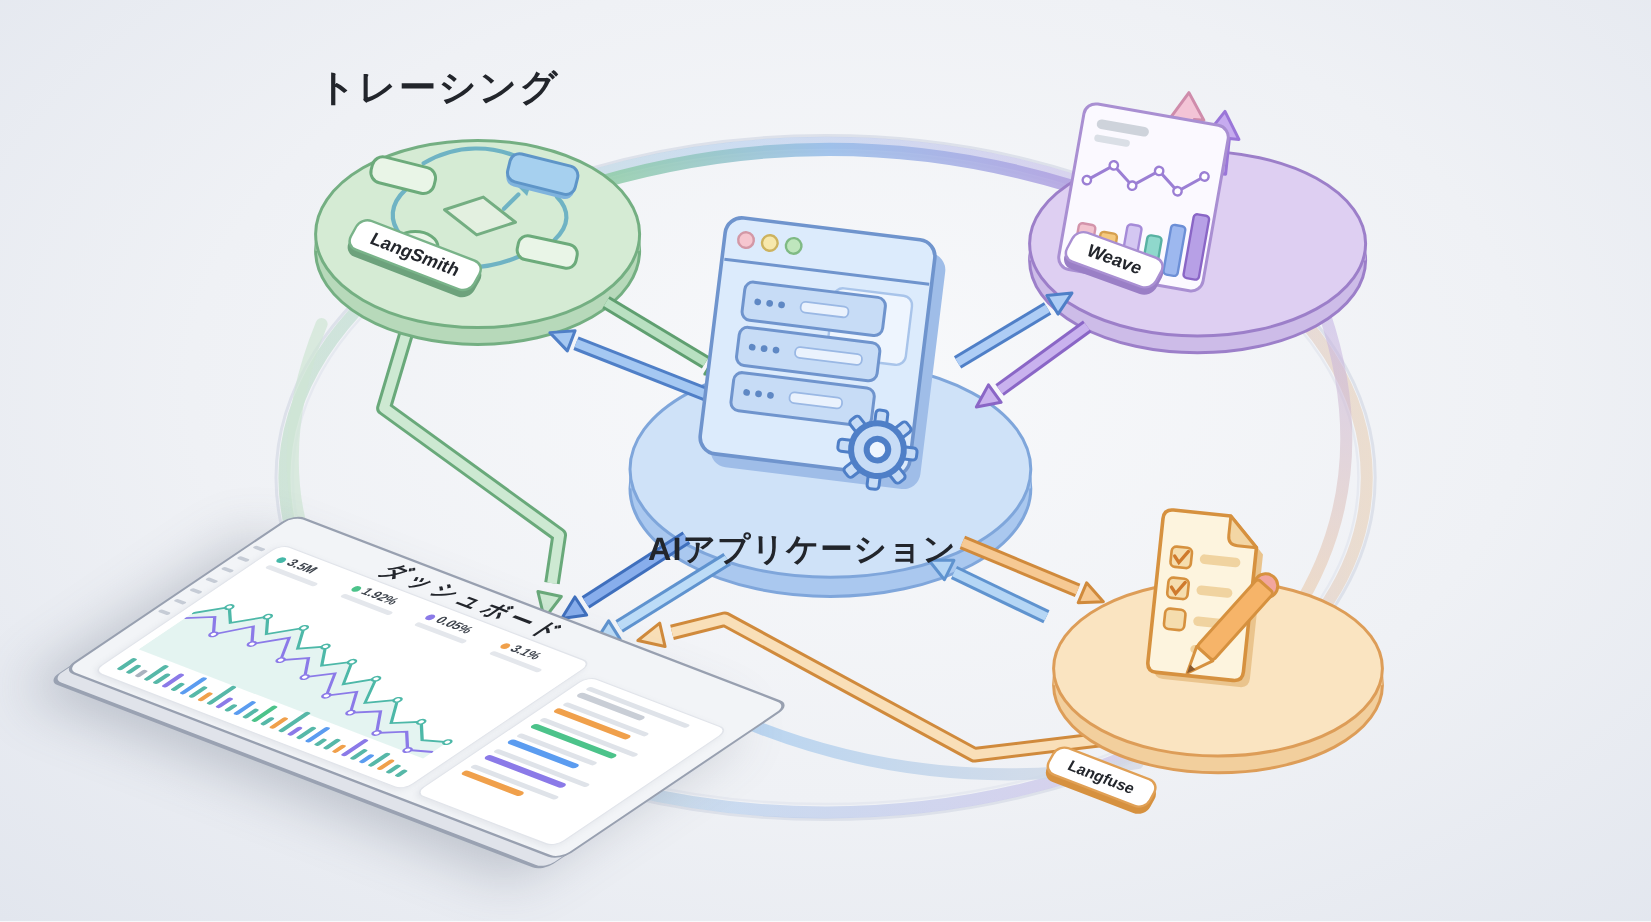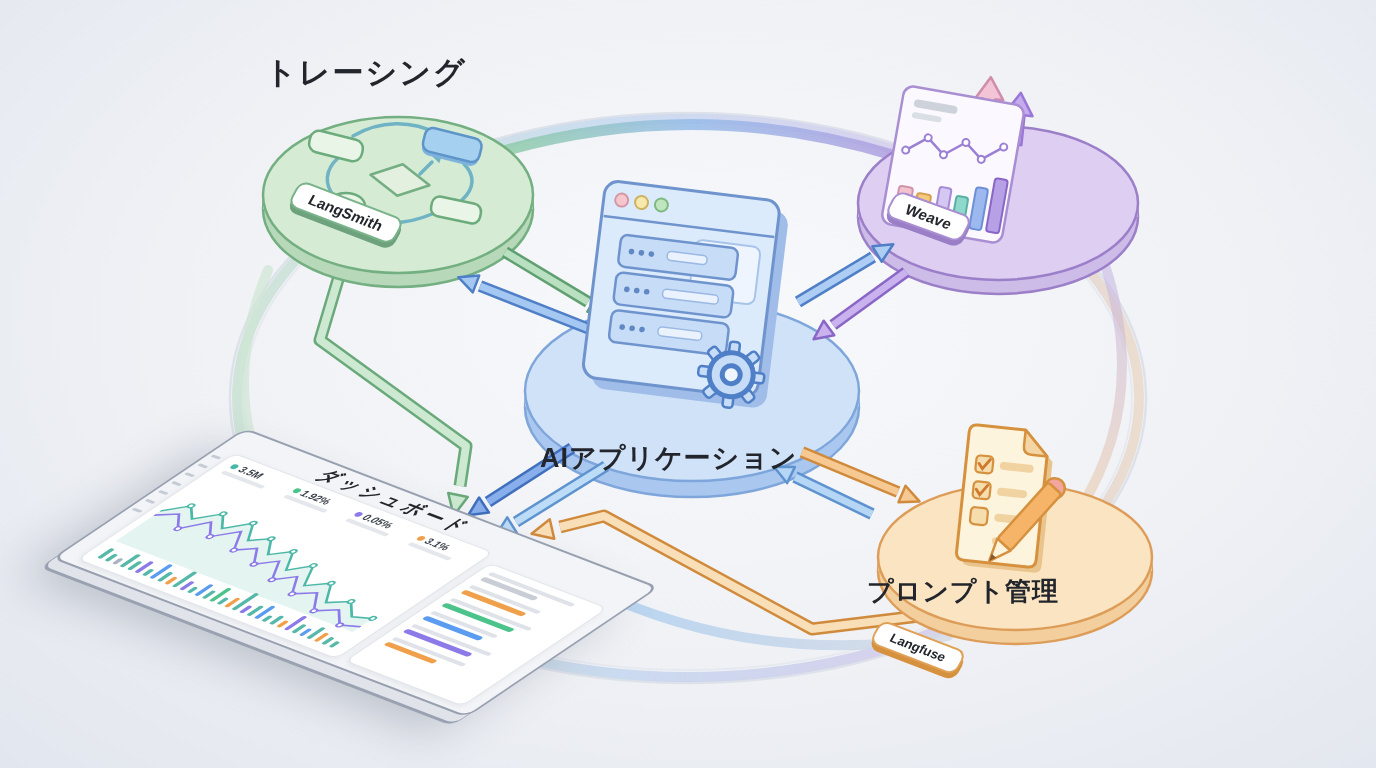--- a/index.html
+++ b/index.html
@@ -416,21 +416,20 @@
         </div>
       <div class="srow">
           <div class="g" style="width:72%"></div>
           <div class="c" style="width:50%;background:#f0a04b"></div>
         </div>
     </div>
   </div>
 
   <div class="node-title t-tracing">トレーシング</div>
   <div class="node-title t-ai">AIアプリケーション</div>
-  <div class="node-title t-prompt">プロンプト管理</div>
 
   <div class="pill pill-langsmith">
     <span>LangSmith</span>
   </div>
   <div class="pill pill-weave">
     <span>Weave</span>
   </div>
   <div class="pill pill-langfuse">
     <span>Langfuse</span>
   </div>

